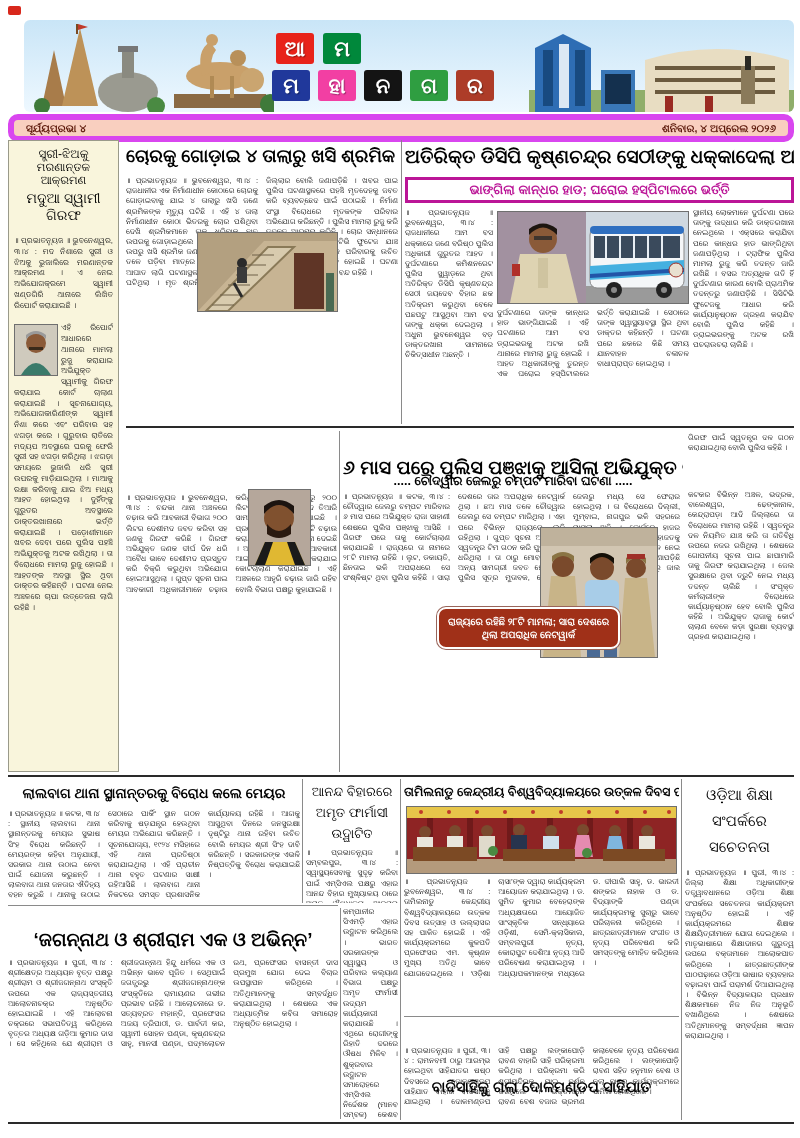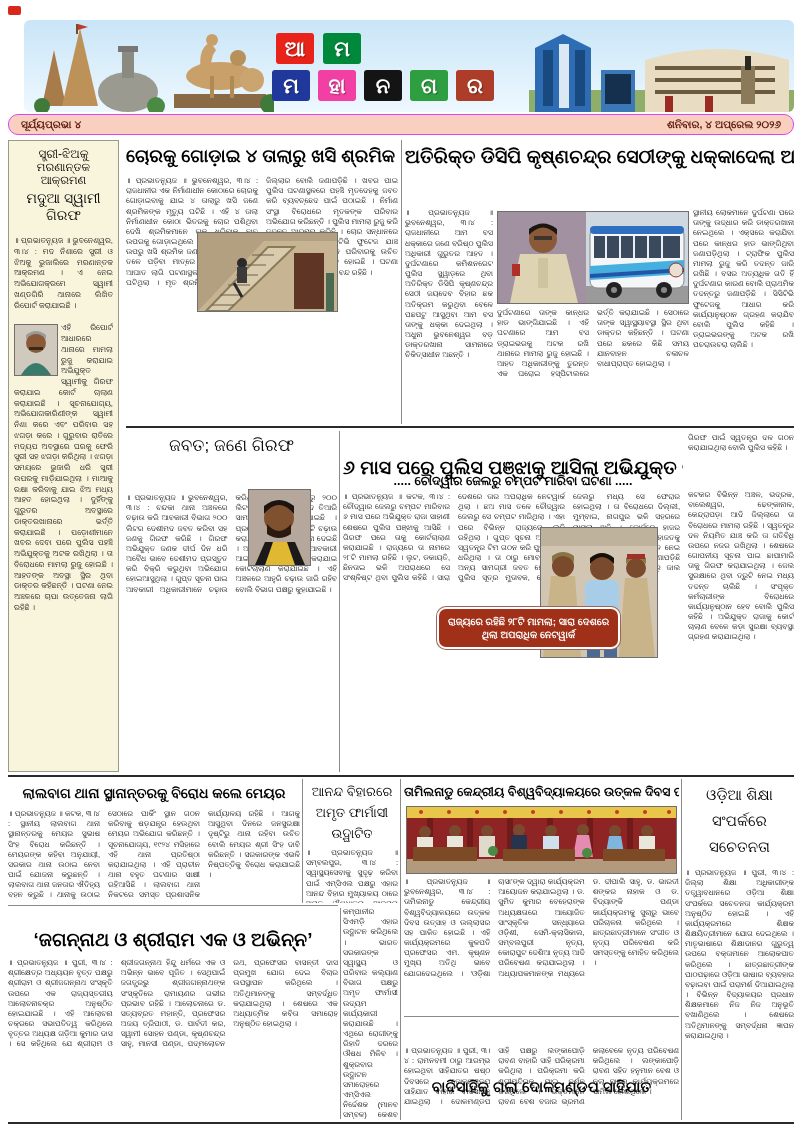--- a/index.html
+++ b/index.html
@@ -7,21 +7,21 @@
   .abs{position:absolute;}
   
   .mast-band{position:absolute;left:24px;top:20px;width:770px;height:92px;
     background:linear-gradient(#c9e5f7,#eef8ff);border-radius:6px;overflow:hidden;}
   .letter-box{position:absolute;width:38px;height:31px;border-radius:3px;
     display:flex;align-items:center;justify-content:center;color:#fff;font-weight:bold;
     font-size:21px;text-shadow:1px 1px 1px rgba(0,0,0,.35);}
   .corner-mark{position:absolute;left:8px;top:6px;width:13px;height:9px;background:#d8281c;border-radius:2px;}
   
   .date-bar{position:absolute;left:8px;top:114px;width:786px;height:21px;border-radius:10px;
-    border:1px solid #d946ef;display:flex;align-items:center;justify-content:space-between;
+    border:6px solid #d946ef;display:flex;align-items:center;justify-content:space-between;
     padding:8px 12px;box-sizing:border-box;font-weight:bold;font-size:10.5px;color:#5c180a;}
   
   .body-text{font-size:7.6px;line-height:1.34;text-align:justify;color:#141414;
     overflow:hidden;word-break:break-word;}
   .cols2{column-count:2;column-gap:8px;}
   .cols3{column-count:3;column-gap:8px;}
   .hl{font-weight:bold;color:#000;text-align:center;white-space:nowrap;overflow:hidden;}
   .hl-wrap{font-weight:normal;color:#000;text-align:center;}
   .vline{position:absolute;width:1px;background:#8a8a8a;}
   .hline{position:absolute;height:2px;background:#2a2a2a;}
@@ -153,20 +153,23 @@
       <rect x="128" y="40" width="8" height="38" fill="#4a6a52"></rect>
       <circle cx="44" cy="30" r="5" fill="#2a2a2a"></circle>
       <rect x="39" y="34" width="10" height="16" fill="#3a3a3a"></rect>
       <line x1="36" y1="50" x2="44" y2="64" stroke="#2a2a2a" stroke-width="3"></line>
     </svg>
   </div>
 
   <div class="vline" style="left:401px;top:140px;height:284px"></div>
 
   <div class="hl abs" style="left:405px;top:142px;width:389px;height:30px;font-size:19px;line-height:30px">ଅତିରିକ୍ତ ଡିସିପି କୃଷ୍ଣଚନ୍ଦ୍ର ସେଠୀଙ୍କୁ ଧକ୍କାଦେଲା ଆମ ବସ୍</div>
+  <div class="subhead-band" style="background-color: rgb(187, 22, 151);">
+    <div class="subhead-inner">ଭାଙ୍ଗିଲା କାନ୍ଧର ହାଡ; ଘରୋଇ ହସ୍ପିଟାଲରେ ଭର୍ତ୍ତି</div>
+  </div>
   <div class="body-text abs" style="left:405px;top:208px;width:88px;height:215px">॥ ପ୍ରଭାତନ୍ୟୁଜ ॥ ଭୁବନେଶ୍ୱର, ୩।୪ : ରାଜଧାନୀରେ ଆମ ବସ ଧକ୍କାରେ ଜଣେ ବରିଷ୍ଠ ପୁଲିସ ଅଧିକାରୀ ଗୁରୁତର ଆହତ । ଦୁର୍ଘଟଣାରେ କମିଶନରେଟ ପୁଲିସ ସ୍କ୍ୱାଡ଼ରେ ଥିବା ଅତିରିକ୍ତ ଡିସିପି କୃଷ୍ଣଚନ୍ଦ୍ର ସେଠୀ ଜୟଦେବ ବିହାର ଛକ ଅତିକ୍ରମ କରୁଥିବା ବେଳେ ପଛପଟୁ ଆସୁଥିବା ଆମ ବସ ତାଙ୍କୁ ଧକ୍କା ଦେଇଥିଲା । ଅଧୁନା ଭୁବନେଶ୍ୱର ବଡ଼ ଡାକ୍ତରଖାନା ସାମନାରେ ଚିକିତ୍ସାଧୀନ ଅଛନ୍ତି ।</div>
   <div class="photo abs" style="left:497px;top:211px;width:192px;height:93px">
     <svg width="190" height="91">
       <rect width="88" height="91" fill="#a291a0"></rect>
       <rect x="88" width="102" height="91" fill="#cfd8e0"></rect>
       <rect x="88" y="74" width="102" height="17" fill="#9a9a9a"></rect>
       <polygon points="12,91 22,42 68,42 80,91" fill="#ded3b2"></polygon>
       <circle cx="45" cy="27" r="14" fill="#8a5a38"></circle>
       <path d="M31,23 Q45,8 59,23 L59,17 Q45,6 31,17 Z" fill="#1d1610"></path>
       <rect x="36" y="24" width="18" height="4" fill="#2a2a2a" opacity=".8"></rect>
@@ -190,21 +193,20 @@
         <circle cx="166" cy="78" r="3" fill="#888"></circle>
       <circle cx="178" cy="58" r="7" fill="#e8e0d0" stroke="#a03028"></circle>
     </svg>
   </div>
   <div class="body-text cols2 abs" style="left:497px;top:308px;width:192px;height:115px">ଦୁର୍ଘଟଣାରେ ତାଙ୍କ କାନ୍ଧର ହାଡ ଭାଙ୍ଗିଯାଇଛି । ଏହି ଘଟଣାରେ ଆମ ବସ ଡ୍ରାଇଭରକୁ ଅଟକ ରଖି ଥାନାରେ ମାମଲା ରୁଜୁ ହୋଇଛି । ଆହତ ଅଧିକାରୀଙ୍କୁ ତୁରନ୍ତ ଏକ ଘରୋଇ ହସ୍ପିଟାଲରେ ଭର୍ତ୍ତି କରାଯାଇଛି । ସେଠାରେ ତାଙ୍କ ସ୍ୱାସ୍ଥ୍ୟାବସ୍ଥା ସ୍ଥିର ଥିବା ଡାକ୍ତର କହିଛନ୍ତି । ଘଟଣା ପରେ ଛକରେ କିଛି ସମୟ ଯାନବାହନ ଚଳାଚଳ ବାଧାପ୍ରାପ୍ତ ହୋଇଥିଲା ।</div>
   <div class="body-text abs" style="left:693px;top:208px;width:101px;height:215px">ସ୍ଥାନୀୟ ଲୋକମାନେ ଦୁର୍ଘଟଣା ପରେ ତାଙ୍କୁ ଉଦ୍ଧାର କରି ଡାକ୍ତରଖାନା ନେଇଥିଲେ । ଏକ୍ସରେ କରାଯିବା ପରେ କାନ୍ଧର ହାଡ ଭାଙ୍ଗିଥିବା ଜଣାପଡ଼ିଥିଲା । ଟ୍ରାଫିକ ପୁଲିସ ମାମଲା ରୁଜୁ କରି ତଦନ୍ତ ଜାରି ରଖିଛି । ବସର ଅତ୍ୟଧିକ ଗତି ହିଁ ଦୁର୍ଘଟଣାର କାରଣ ବୋଲି ପ୍ରାଥମିକ ତଦନ୍ତରୁ ଜଣାପଡ଼ିଛି । ସିସିଟିଭି ଫୁଟେଜକୁ ଆଧାର କରି କାର୍ଯ୍ୟାନୁଷ୍ଠାନ ଗ୍ରହଣ କରାଯିବ ବୋଲି ପୁଲିସ କହିଛି । ଡ୍ରାଇଭରଙ୍କୁ ଅଟକ ରଖି ପଚରାଉଚରା ଚାଲିଛି ।</div>
 
   <div class="hline" style="left:126px;top:426px;width:668px"></div>
 
   <div class="hl-wrap abs" style="left:126px;top:433px;width:211px;font-size:17px;line-height:26px">
-    <div>ଜବତ; ଜଣେ ଗିରଫ</div>
   </div>
   <div class="body-text cols2 abs" style="left:126px;top:493px;width:211px;height:278px">॥ ପ୍ରଭାତନ୍ୟୁଜ ॥ ଭୁବନେଶ୍ୱର, ୩।୪ : ଚନ୍ଦକା ଥାନା ଅଞ୍ଚଳରେ ଚଢ଼ାଉ କରି ଆବକାରୀ ବିଭାଗ ୨୦୦ ଲିଟର ଦେଶୀମଦ ଜବତ କରିବା ସହ ଜଣକୁ ଗିରଫ କରିଛି । ଗିରଫ ଅଭିଯୁକ୍ତ ଜଣକ ଦୀର୍ଘ ଦିନ ଧରି ଅବୈଧ ଭାବେ ଦେଶୀମଦ ପ୍ରସ୍ତୁତ କରି ବିକ୍ରି କରୁଥିବା ଅଭିଯୋଗ ହୋଇଆସୁଥିଲା । ଗୁପ୍ତ ସୂଚନା ପାଇ ଆବକାରୀ ଅଧିକାରୀମାନେ ଚଢ଼ାଉ କରିଥିଲେ । ଘଟଣାସ୍ଥଳରୁ ୨୦୦ ଲିଟର ଦେଶୀମଦ ସହ ମଦ ତିଆରି ସାମଗ୍ରୀ ଜବତ କରାଯାଇଛି । ପ୍ରତ୍ୟେକ ବର୍ଷରେ ୫୦୦ଟି ଚଢ଼ାଉ କରାଯାଉଥିବା ବିଭାଗ ସୂଚନା ଦେଇଛି । ଅଭିଯୁକ୍ତ ବିରୋଧରେ ଆବକାରୀ ଆଇନରେ ମାମଲା ରୁଜୁ କରାଯାଇ କୋର୍ଟଚାଲାଣ କରାଯାଇଛି । ଏହି ଅଞ୍ଚଳରେ ଆହୁରି ଚଢ଼ାଉ ଜାରି ରହିବ ବୋଲି ବିଭାଗ ପକ୍ଷରୁ କୁହାଯାଇଛି ।</div>
   <div class="photo abs" style="left:248px;top:489px;width:63px;height:77px">
     <svg width="61" height="75">
       <rect width="61" height="75" fill="#b5a79b"></rect>
       <circle cx="30" cy="28" r="15" fill="#80512f"></circle>
       <path d="M15,24 Q30,6 45,24 L45,16 Q30,4 15,16 Z" fill="#1c1410"></path>
       <path d="M18,34 Q30,48 42,34 L42,44 Q30,52 18,44 Z" fill="#2a1a10"></path>
       <polygon points="6,75 16,52 46,52 56,75" fill="#e0b832"></polygon>
       <polygon points="6,75 16,52 24,52 16,75" fill="#1a1a1a"></polygon>

